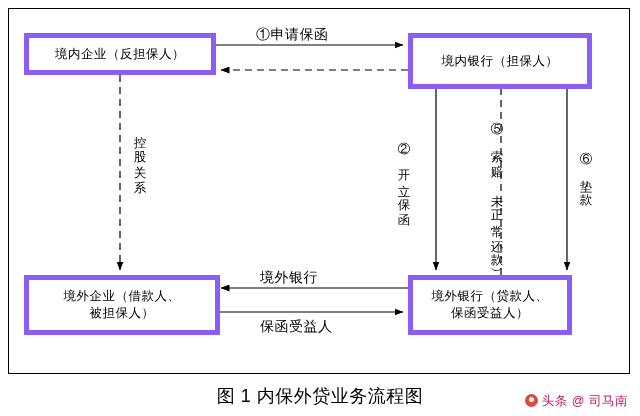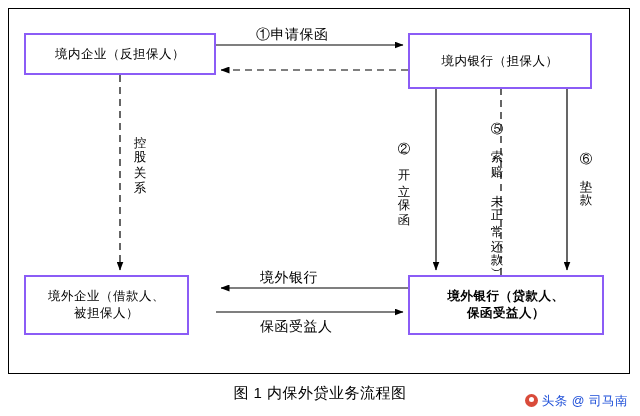--- a/index.html
+++ b/index.html
@@ -26,21 +26,21 @@
     position: absolute;
     left: 8px;
     top: 8px;
     width: 622px;
     height: 366px;
     border: 1px solid #000;
     box-sizing: border-box;
   }
   .node {
     position: absolute;
-    border: 2px solid #8b5cf6;
+    border: 5px solid #8b5cf6;
     box-sizing: border-box;
     background: #fff;
     display: flex;
     align-items: center;
     justify-content: center;
     text-align: center;
     font-size: 12.5px;
     line-height: 17px;
     letter-spacing: 0.5px;
     white-space: pre-line;
@@ -54,29 +54,28 @@
   }
   #node-domestic-bank {
     left: 408px;
     top: 33px;
     width: 184px;
     height: 56px;
   }
   #node-overseas-enterprise {
     left: 24px;
     top: 275px;
-    width: 165px;
+    width: 196px;
     height: 60px;
   }
   #node-overseas-bank {
     left: 408px;
     top: 275px;
-    width: 196px;
+    width: 164px;
     height: 60px;
-    font-weight: bold;
   }
   .label {
     position: absolute;
     font-size: 14px;
     line-height: 16px;
     letter-spacing: 0.5px;
     white-space: pre;
     z-index: 4;
     background: transparent;
   }
@@ -88,29 +87,29 @@
     writing-mode: vertical-rl;
     text-orientation: upright;
     z-index: 4;
   }
   .caption {
     position: absolute;
     left: 0;
     top: 384px;
     width: 640px;
     text-align: center;
-    font-size: 15px;
+    font-size: 18px;
     letter-spacing: 0.5px;
   }
   .watermark {
     position: absolute;
     right: 12px;
     bottom: 6px;
     font-size: 12.5px;
-    color: #1d4ed8;
+    color: #be185d;
     letter-spacing: 0.5px;
   }
   .wm-logo {
     display: inline-block;
     width: 13px;
     height: 13px;
     border-radius: 50%;
     background: #d94b3a;
     vertical-align: -2px;
     margin-right: 4px;

